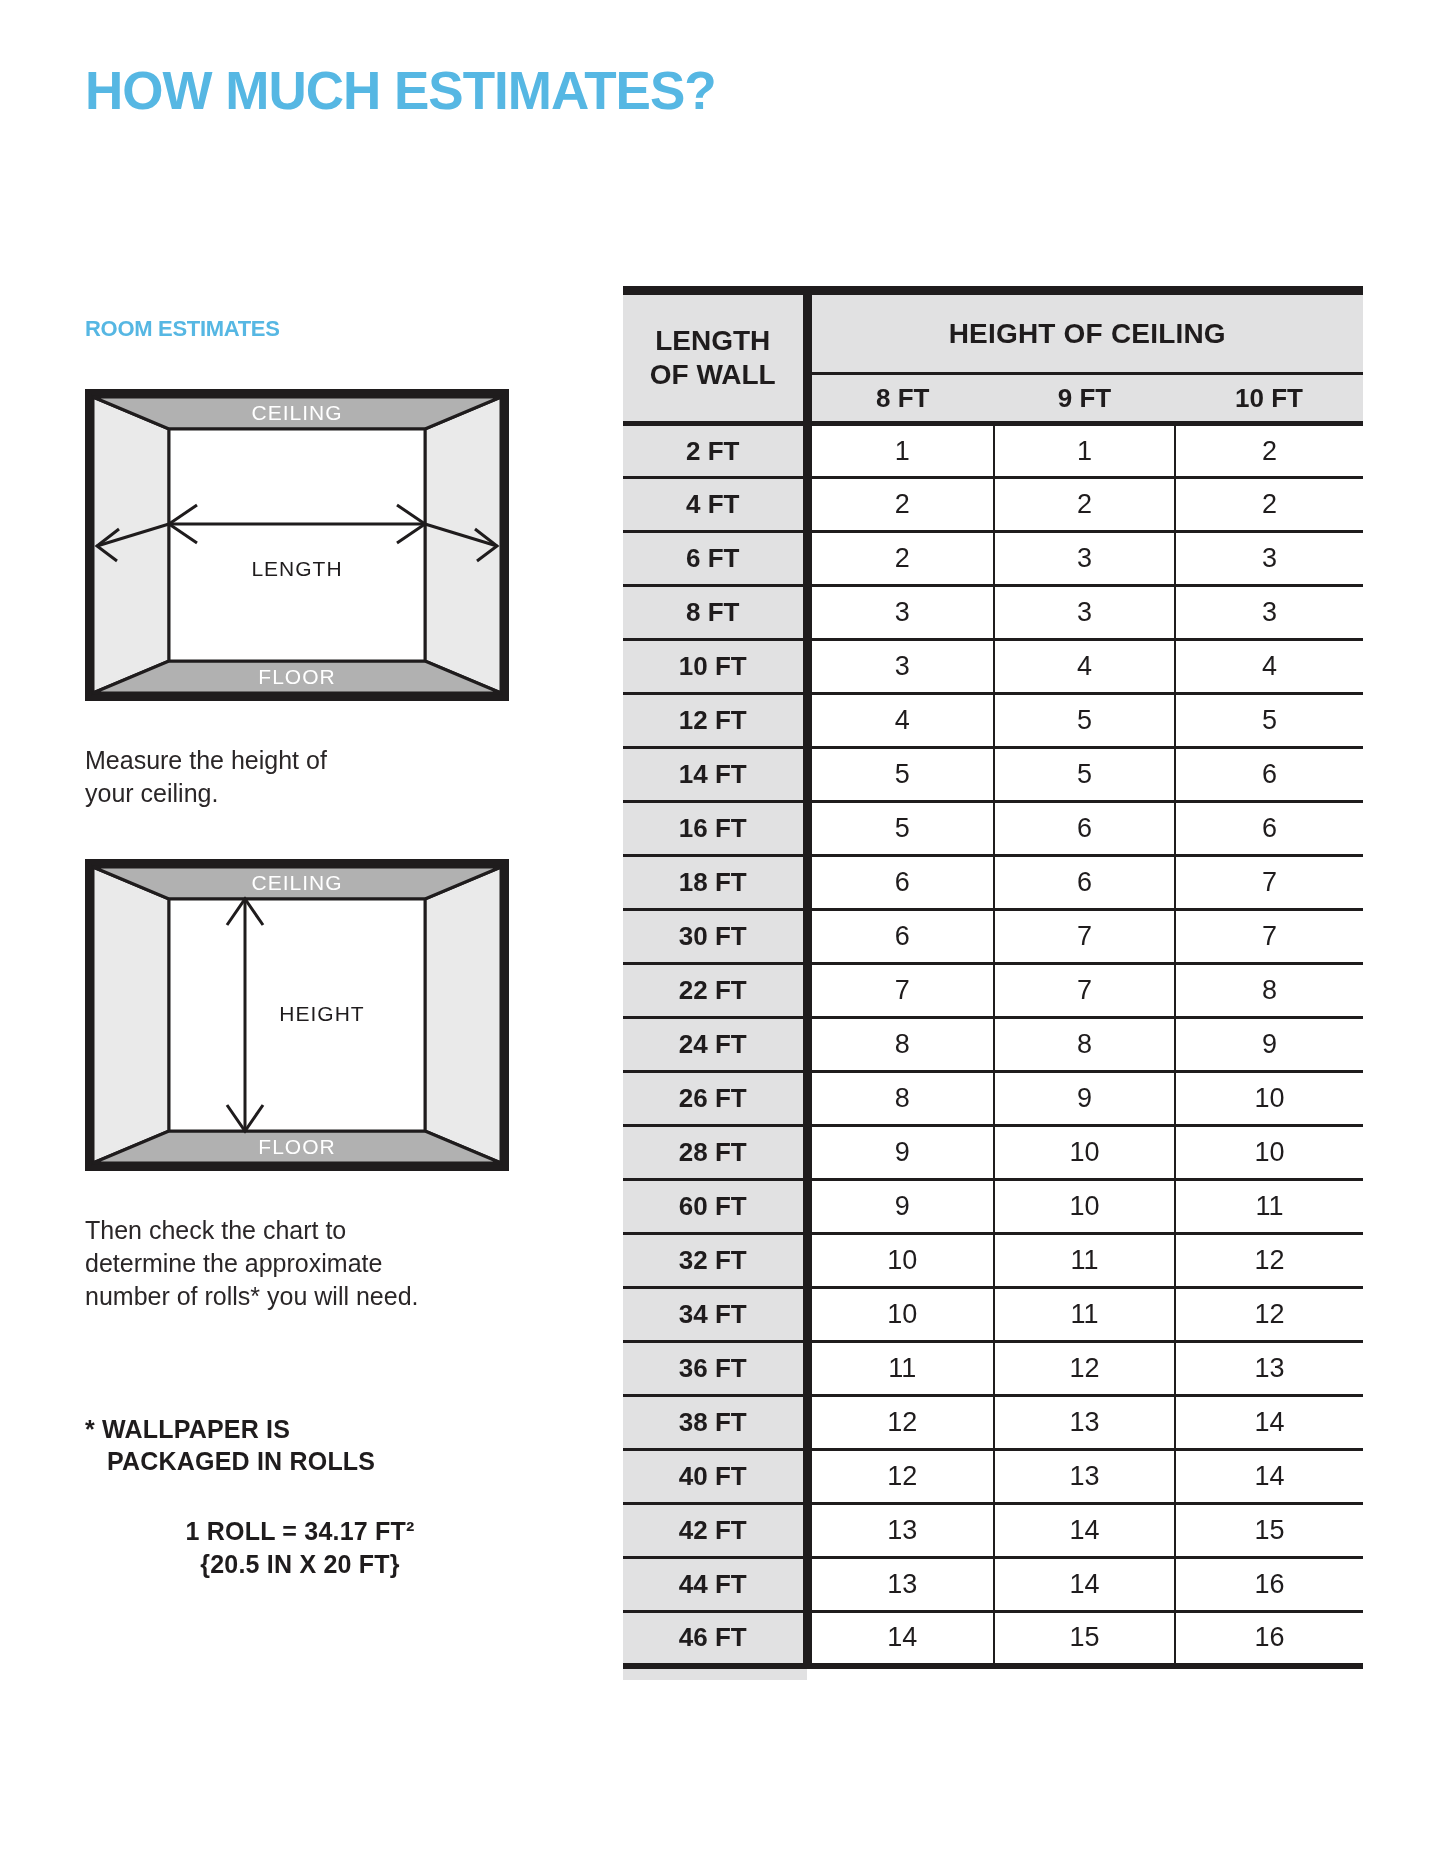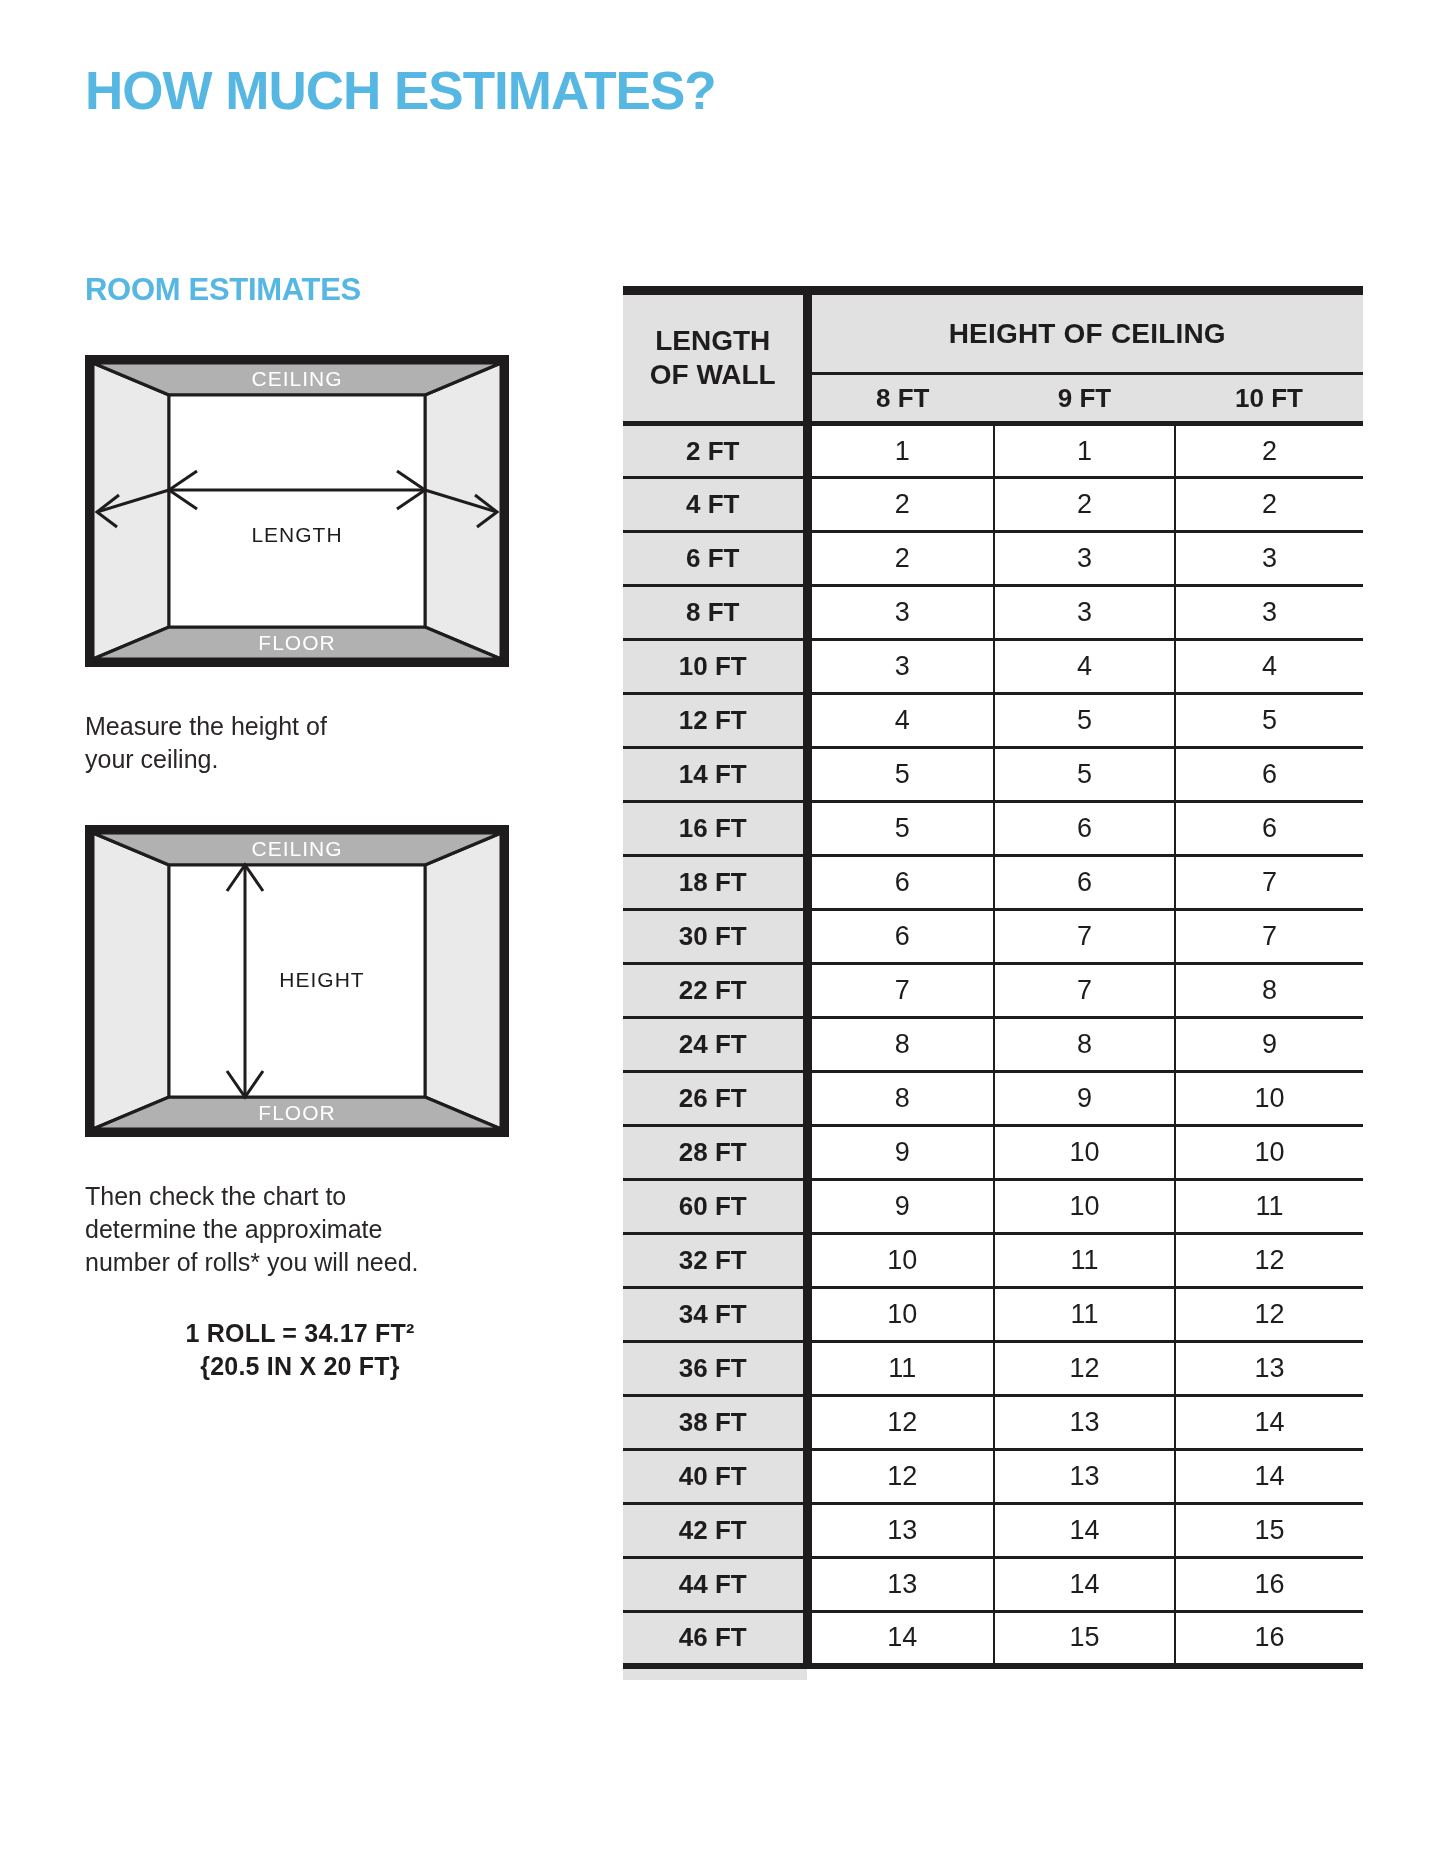--- a/index.html
+++ b/index.html
@@ -18,22 +18,22 @@
     position:relative;overflow:hidden;
   }
   .page-title{
     position:absolute;left:85px;top:60px;
     font-size:53px;font-weight:bold;color:var(--blue);
     letter-spacing:-1px;white-space:nowrap;
   }
   
   .left-col{position:absolute;left:85px;top:272px;width:430px;}
   .section-heading{
-    font-size:31px;font-weight:bold;color:var(--blue);
-    letter-spacing:-0.3px;white-space:nowrap;
+    font-size:22px;font-weight:bold;color:var(--blue);
+    letter-spacing:-0.3px;white-space:nowrap;margin-top:44px;
   }
   .step-text{
     font-size:25px;line-height:33px;color:#2a2627;
     white-space:pre-line;margin-top:40px;
   }
   .room-svg{display:block;margin-top:47px;}
   .step-text.second{margin-top:43px;}
   .room-svg.second{margin-top:49px;}
   .step-text.third{margin-top:43px;}
   .footnote{
@@ -137,20 +137,22 @@
     </g>
     <text class="svg-label" x="212" y="31" text-anchor="middle" font-size="21" letter-spacing="1" fill="#ffffff">CEILING</text>
     <text class="svg-label" x="212" y="295" text-anchor="middle" font-size="21" letter-spacing="1" fill="#ffffff">FLOOR</text>
     <text class="svg-label" x="237" y="162" text-anchor="middle" font-size="21" letter-spacing="1" fill="#1f1c1d">HEIGHT</text>
   </svg>
 
   <p class="step-text third">Then check the chart to
 determine the approximate
 number of rolls* you will need.</p>
 
+  <p class="footnote">* WALLPAPER IS
+PACKAGED IN ROLLS</p>
 
   <p class="roll-info">1 ROLL = 34.17 FT²
 {20.5 IN X 20 FT}</p>
 </div>
 
 <div class="right-col">
 
   <table class="rolls-table">
     <colgroup>
       <col style="width:184px">

